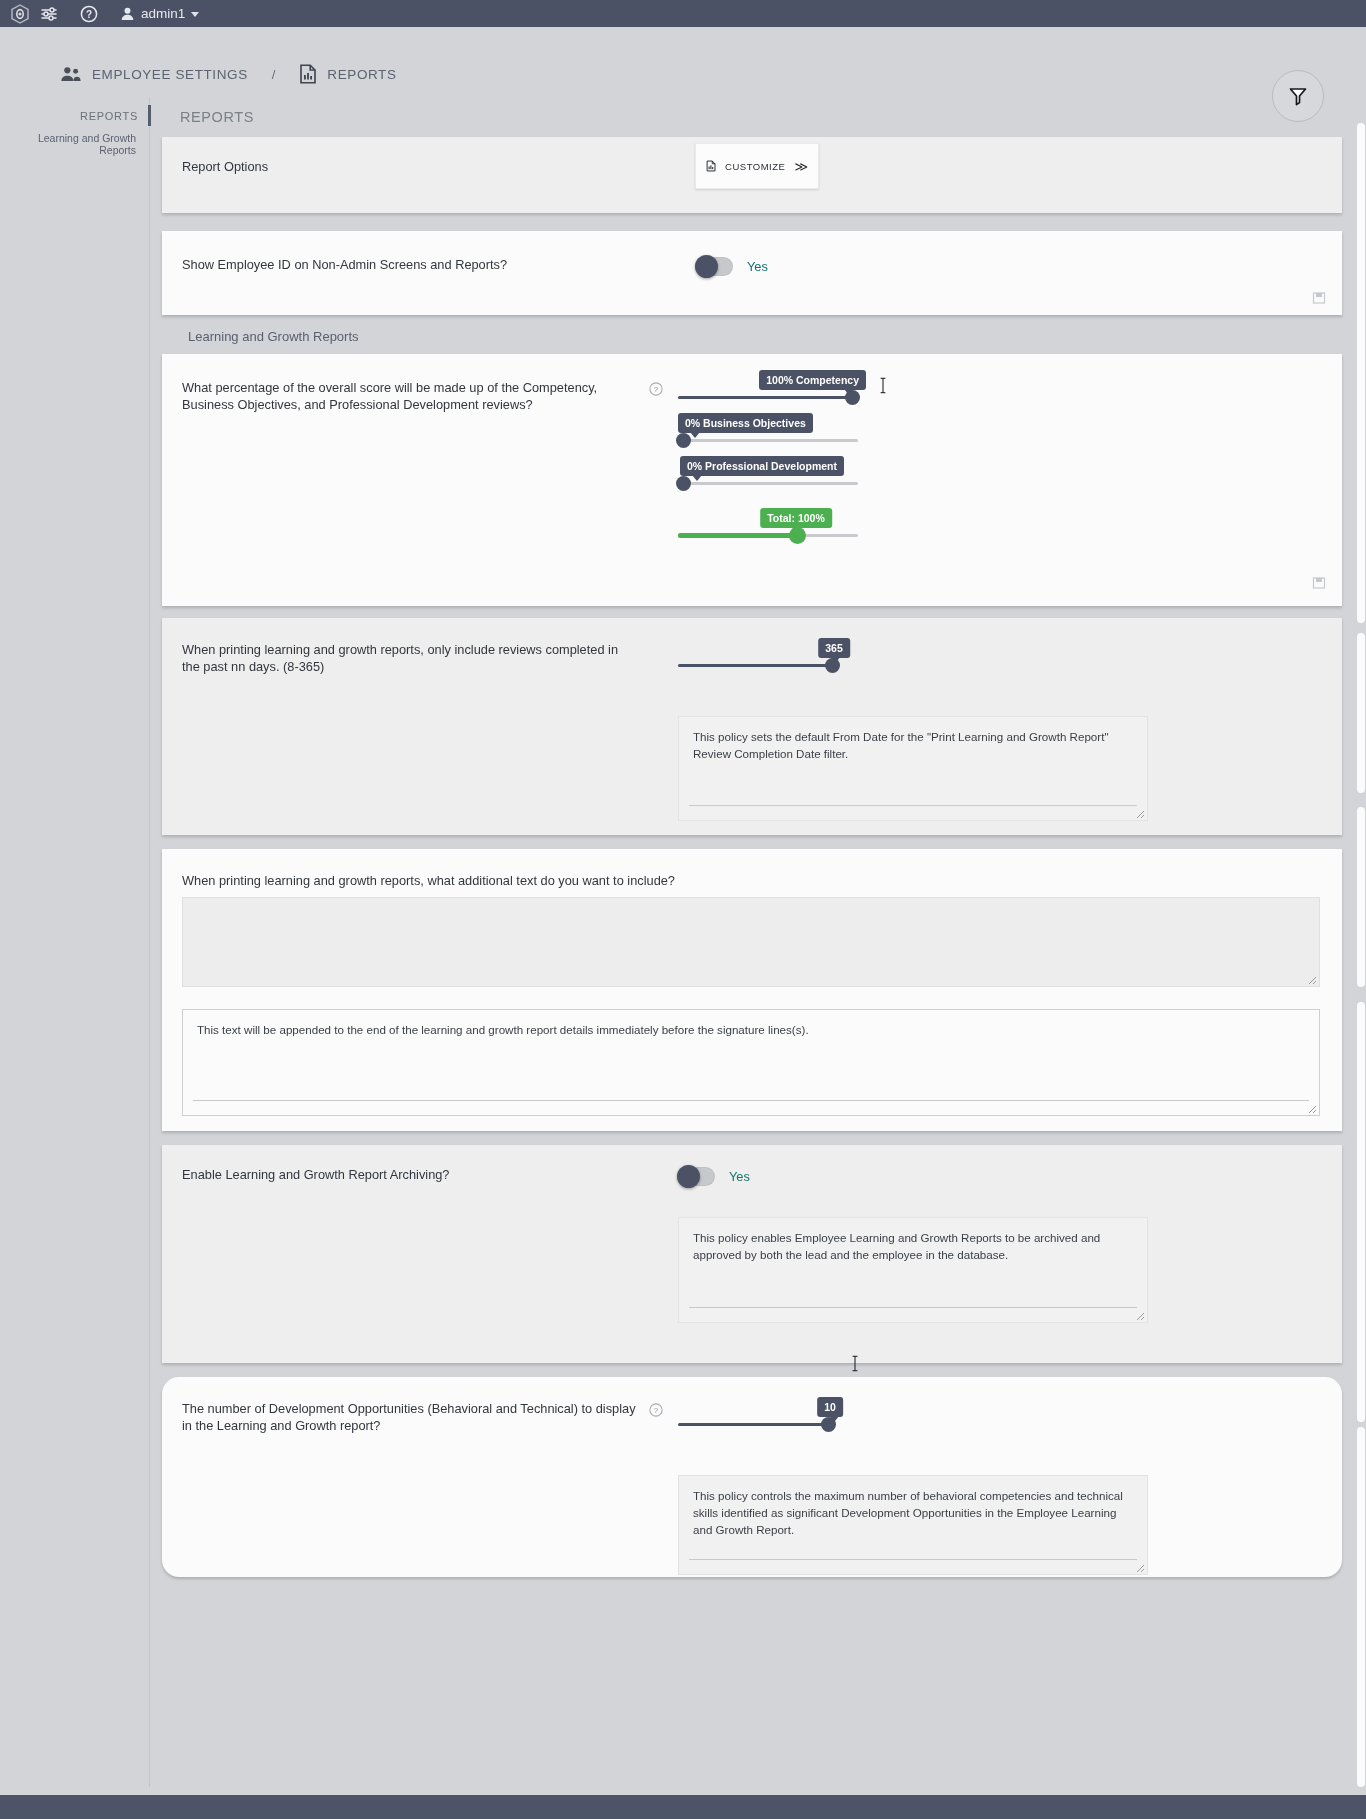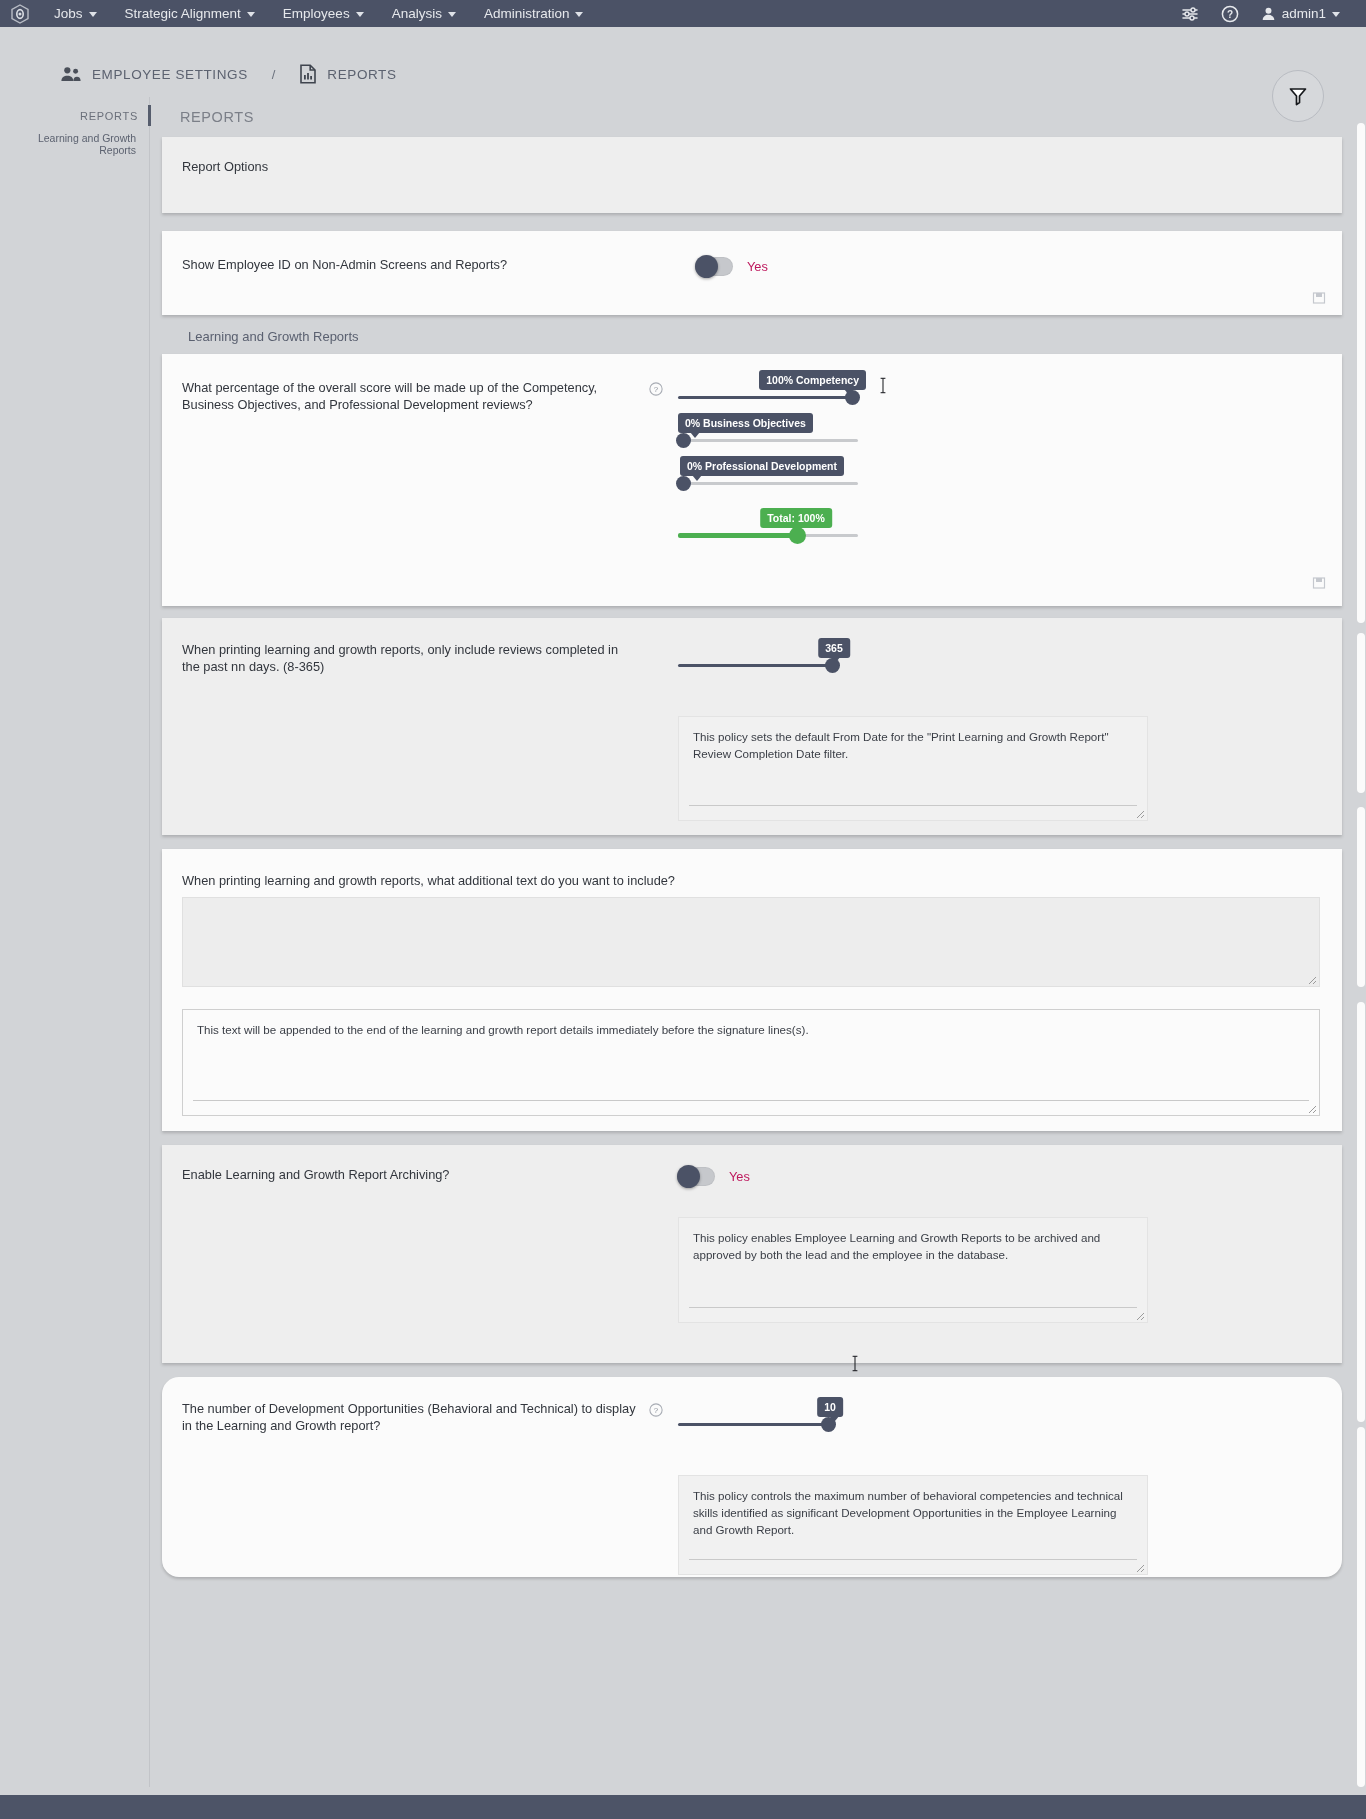--- a/index.html
+++ b/index.html
@@ -150,21 +150,21 @@
     background: #c6c8cc;
     position: relative; cursor:pointer;
     box-shadow: inset 0 0 0 1px rgba(0,0,0,0.04);
   }
   .toggle .knob {
     position:absolute; left: 0px; top: -2px;
     width: 23px; height: 23px; border-radius:50%;
     background: #4b5266;
     box-shadow: 0 1px 3px rgba(0,0,0,0.35);
   }
-  .toggle-label { font-size:12.8px; color:#be185d; }
+  .toggle-label { font-size:12.8px; color:#0f766e; }
 
   
   .slider { position:relative; height: 30px; }
   .track {
     position:absolute; left:0; top: 16px; height: 3px;
     background: #c8cacd; border-radius:2px;
   }
   .track.filled { background: #4b5266; }
   .track.green  { background: #4caf50; height:5px; top:15px;}
   .thumb {
@@ -233,42 +233,20 @@
 </head>
 <body>
 
 <div class="topnav">
   <div class="logo">
     <svg width="20" height="20" viewBox="0 0 20 20">
       <polygon points="10,1 18,5.5 18,14.5 10,19 2,14.5 2,5.5" fill="none" stroke="#b9bdc6" stroke-width="1.4"></polygon>
       <ellipse cx="10" cy="10" rx="3.2" ry="4.4" fill="none" stroke="#d9dce2" stroke-width="1.6"></ellipse>
       <circle cx="10" cy="10" r="1.5" fill="#d9dce2"></circle>
     </svg>
-  </div>
-  <div class="nav-items">
-    <div class="nav-item">
-      <span>Jobs</span>
-      <i class="caret"></i>
-    </div>
-    <div class="nav-item">
-      <span>Strategic Alignment</span>
-      <i class="caret"></i>
-    </div>
-    <div class="nav-item">
-      <span>Employees</span>
-      <i class="caret"></i>
-    </div>
-    <div class="nav-item">
-      <span>Analysis</span>
-      <i class="caret"></i>
-    </div>
-    <div class="nav-item">
-      <span>Administration</span>
-      <i class="caret"></i>
-    </div>
   </div>
   <div class="nav-right">
     <span class="icon">
       <svg width="18" height="18" viewBox="0 0 18 18">
         <g stroke="#e6e8ec" stroke-width="1.5" stroke-linecap="round">
           <line x1="2" y1="5" x2="16" y2="5"></line>
           <line x1="2" y1="9" x2="16" y2="9"></line>
           <line x1="2" y1="13" x2="16" y2="13"></line>
         </g>
         <circle cx="12" cy="5" r="2" fill="#4b5266" stroke="#e6e8ec" stroke-width="1.4"></circle>
@@ -330,20 +308,34 @@
       <div class="side-title">REPORTS</div>
       <div class="side-link">Learning and Growth Reports</div>
     </div>
 
     <div class="content">
       <div class="section-head">REPORTS</div>
 
       <div class="card alt" style="height:76px; margin-top:2px;">
         <div class="row" style="align-items:flex-start; padding-top:22px;">
           <div class="q">Report Options</div>
+          <div class="ctrl" style="display:flex; justify-content:flex-start; padding-left:58px; margin-top:-16px;">
+            <div style="background:#fcfcfc; border:1px solid #e9e9e9; box-shadow:0 1px 2px rgba(0,0,0,.12);
+                        width:124px; height:46px; display:flex; align-items:center; gap:9px; padding:0 10px; cursor:pointer;">
+              <svg width="19" height="22" viewBox="0 0 18 20">
+                <path d="M2 1.2h9.2L16 6v12.8H2z" fill="none" stroke="#25282e" stroke-width="1.7"></path>
+                <path d="M11.2 1.2V6H16" fill="none" stroke="#25282e" stroke-width="1.7"></path>
+                <rect x="4.6" y="11" width="1.9" height="4.6" fill="#25282e"></rect>
+                <rect x="7.8" y="8.8" width="1.9" height="6.8" fill="#25282e"></rect>
+                <rect x="11" y="11.8" width="1.9" height="3.8" fill="#25282e"></rect>
+              </svg>
+              <span style="font-size:9.5px; letter-spacing:0.5px; color:#2b2f36;">CUSTOMIZE</span>
+              <span style="font-size:13px; color:#2b2f36; margin-left:auto;">≫</span>
+            </div>
+          </div>
         </div>
       </div>
 
       <div class="card" style="height:84px; margin-top:18px;">
         <div class="row" style="padding-top:26px;">
           <div class="q">Show Employee ID on Non-Admin Screens and Reports?</div>
           <div class="ctrl" style="padding-left:58px;">
             <div class="toggle-wrap">
               <div class="toggle">
                 <div class="knob"></div>

